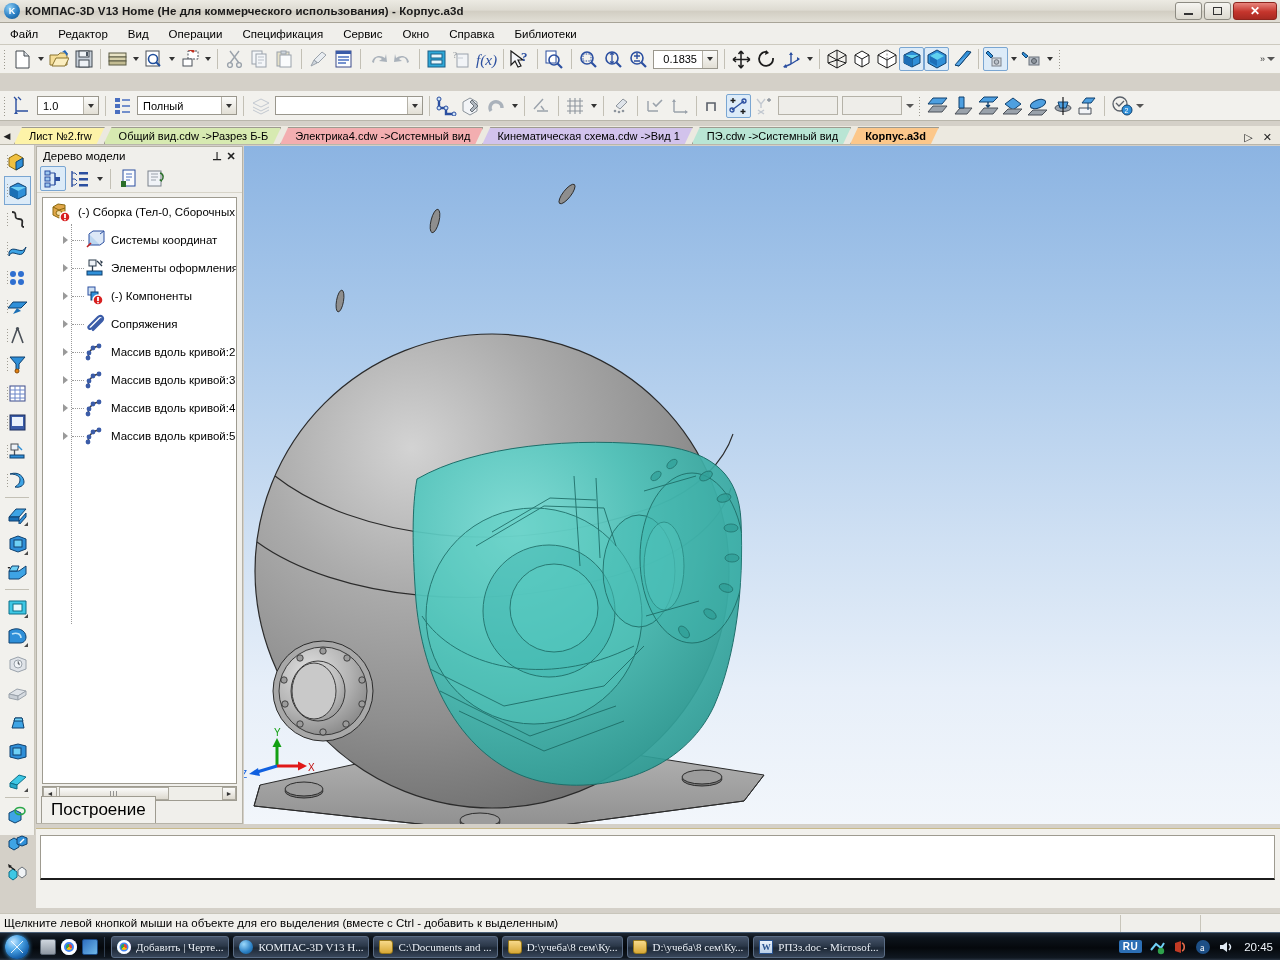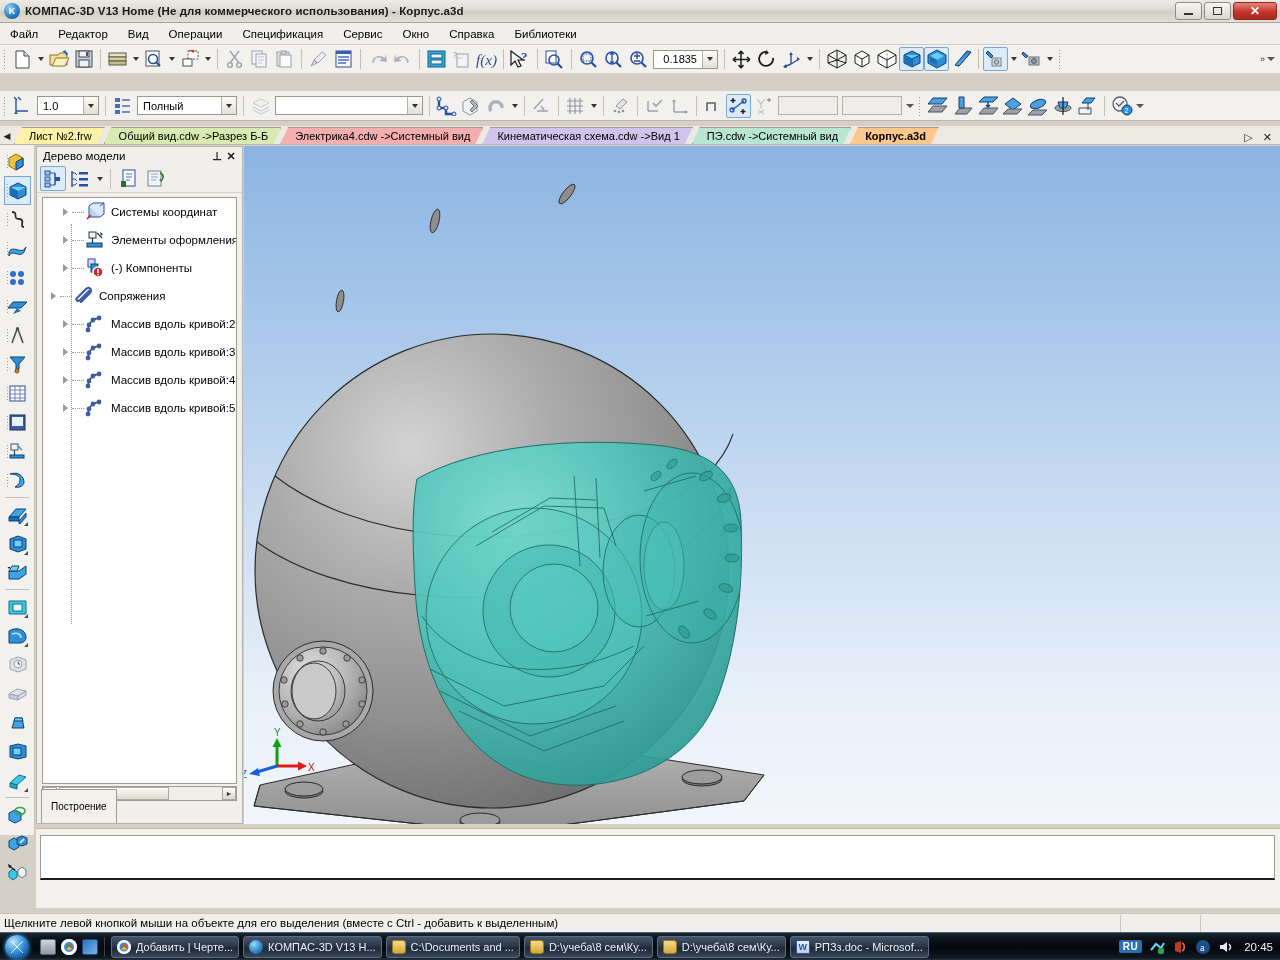--- a/index.html
+++ b/index.html
@@ -194,21 +194,21 @@
     font-size: 7px; color: #333;
   }
   .tree-hscroll .thumb {
     width: 110px; height: 13px; margin-left: 2px;
     background: linear-gradient(180deg,#fbfbfa,#ddd9cf); border: 1px solid #aba89e;
     display:flex;align-items:center;justify-content:center; letter-spacing:1px; color:#666; font-size:8px;
   }
   .tree-hscroll .ar.right { margin-left: auto; }
   .tree-tabs { height: 22px; display: flex; align-items: flex-end; padding-left: 4px; }
   .tree-tab {
-    height: 34px; padding: 0 9px; font-size: 10px; color: #000;
+    height: 27px; padding: 0 9px; font-size: 17px; color: #000;
     border: 1px solid #9e9b90; border-bottom: none; background: #f2f1ed;
     display: flex; align-items: center;
   }
 
   
   .viewport {
     position: absolute; left: 244px; top: 146px; width: 1036px; height: 678px;
     background: linear-gradient(180deg,#8cb4e2 0%,#a7c7ea 25%,#cfe0f3 58%,#e7eff9 80%,#f2f6fb 100%);
     overflow: hidden;
   }
@@ -256,21 +256,21 @@
     opacity: .85;
   }
   .qlaunch { display: flex; align-items: center; gap: 5px; margin-left: 8px; flex: none; }
   .qli { width: 16px; height: 16px; border-radius: 2px; }
   .tbsep { width: 1px; height: 20px; background: #2f3d4e; margin: 0 6px; flex: none; }
   .taskbtn {
     height: 22px; max-width: 152px; min-width: 118px; margin-right: 4px; flex: none;
     background: linear-gradient(180deg,#46546a 0%,#2b3849 45%,#1d2836 55%,#38465a 100%);
     border: 1px solid #5a6c84; border-radius: 3px;
     display: flex; align-items: center; padding: 0 5px; gap: 5px;
-    color: #e9eef5; font-size: 11px; overflow: hidden; white-space: nowrap;
+    color: #e9eef5; font-size: 11px; overflow: hidden; white-space: nowrap; font-family: Liberation Serif, serif;
   }
   .taskbtn .ti { width: 14px; height: 14px; flex: none; }
   .taskbtn .tl { overflow: hidden; text-overflow: ellipsis; }
   .tray { margin-left: auto; display: flex; align-items: center; gap: 7px; padding-right: 7px; }
   .lang {
     background: #2c6fb5; color: #fff; font-size: 10px; padding: 1px 4px; border-radius: 2px;
     font-weight: bold; letter-spacing: .5px;
   }
   .clock { color: #eef3f9; font-size: 11.5px; padding-left: 3px; }
   .trayico { width: 16px; height: 16px; }
@@ -1003,20 +1003,33 @@
             <path d="M5 5h7M5 8h7M5 11h5" stroke="#9aa2ab" stroke-width="1.2"></path>
             <path d="M14 4c4 1 4 6 1 8" fill="none" stroke="#2b6f2b" stroke-width="1.5"></path>
             <path d="M13 11l3 2-1-3z" fill="#2b6f2b"></path>
           </svg>
       </div>
     </div>
 
     <div class="tree-body">
       <div class="vline"></div>
 
+      <div class="tnode root">
+        <span class="ico">
+          <svg width="22" height="21" viewBox="0 0 22 21">
+              <path d="M2 5l5-3 7 1v10l-6 3-6-3z" fill="#e0a648" stroke="#8a6a10"></path>
+              <path d="M2 5l6 3 6-2" fill="none" stroke="#8a6a10"></path>
+              <ellipse cx="8" cy="11" rx="3" ry="2.5" fill="#f5e0a8" stroke="#8a6a10"></ellipse>
+              <circle cx="14" cy="15" r="5" fill="#d82020" stroke="#fff" stroke-width="1.4"></circle>
+              <path d="M14 12v4" stroke="#fff" stroke-width="1.8"></path>
+              <circle cx="14" cy="17.6" r="0.9" fill="#fff"></circle>
+            </svg>
+        </span>
+        <span class="lbl">(-) Сборка (Тел-0, Сборочных</span>
+      </div>
 
       <div class="tnode" style="padding-left:16px">
         <span class="exp"></span>
         <span class="dotline"></span>
         <span class="ico">
           <svg width="21" height="20" viewBox="0 0 21 20">
               <path d="M4 4h11v11H4z" fill="#bcd6f0" stroke="#2b4fa0"></path>
               <path d="M4 4l4-3h11v11l-4 3" fill="#dce8f7" stroke="#2b4fa0"></path>
               <path d="M15 4l4-3" stroke="#2b4fa0"></path>
               <path d="M2 17l4-4" stroke="#c02020" stroke-width="1.6"></path>
@@ -1048,21 +1061,21 @@
               <rect x="3" y="1" width="7" height="8" fill="#cfe0f2" stroke="#2b4fa0"></rect>
               <rect x="6" y="6" width="7" height="8" fill="#2f8fd8" stroke="#10416e"></rect>
               <circle cx="13" cy="14" r="5" fill="#d82020" stroke="#fff" stroke-width="1.4"></circle>
               <path d="M13 11v4" stroke="#fff" stroke-width="1.8"></path>
               <circle cx="13" cy="16.6" r="0.9" fill="#fff"></circle>
             </svg>
         </span>
         <span class="lbl">(-) Компоненты</span>
       </div>
 
-      <div class="tnode" style="padding-left:4px">
+      <div class="tnode" style="padding-left:16px">
         <span class="exp"></span>
         <span class="dotline"></span>
         <span class="ico">
           <svg width="21" height="20" viewBox="0 0 21 20">
               <path d="M16 5L7 14c-2 2-5 0-3-2l9-9c3-3 7 1 4 4l-9 9" fill="none" stroke="#3b5ca8" stroke-width="2.2" stroke-linecap="round"></path>
             </svg>
         </span>
         <span class="lbl">Сопряжения</span>
       </div>
 

